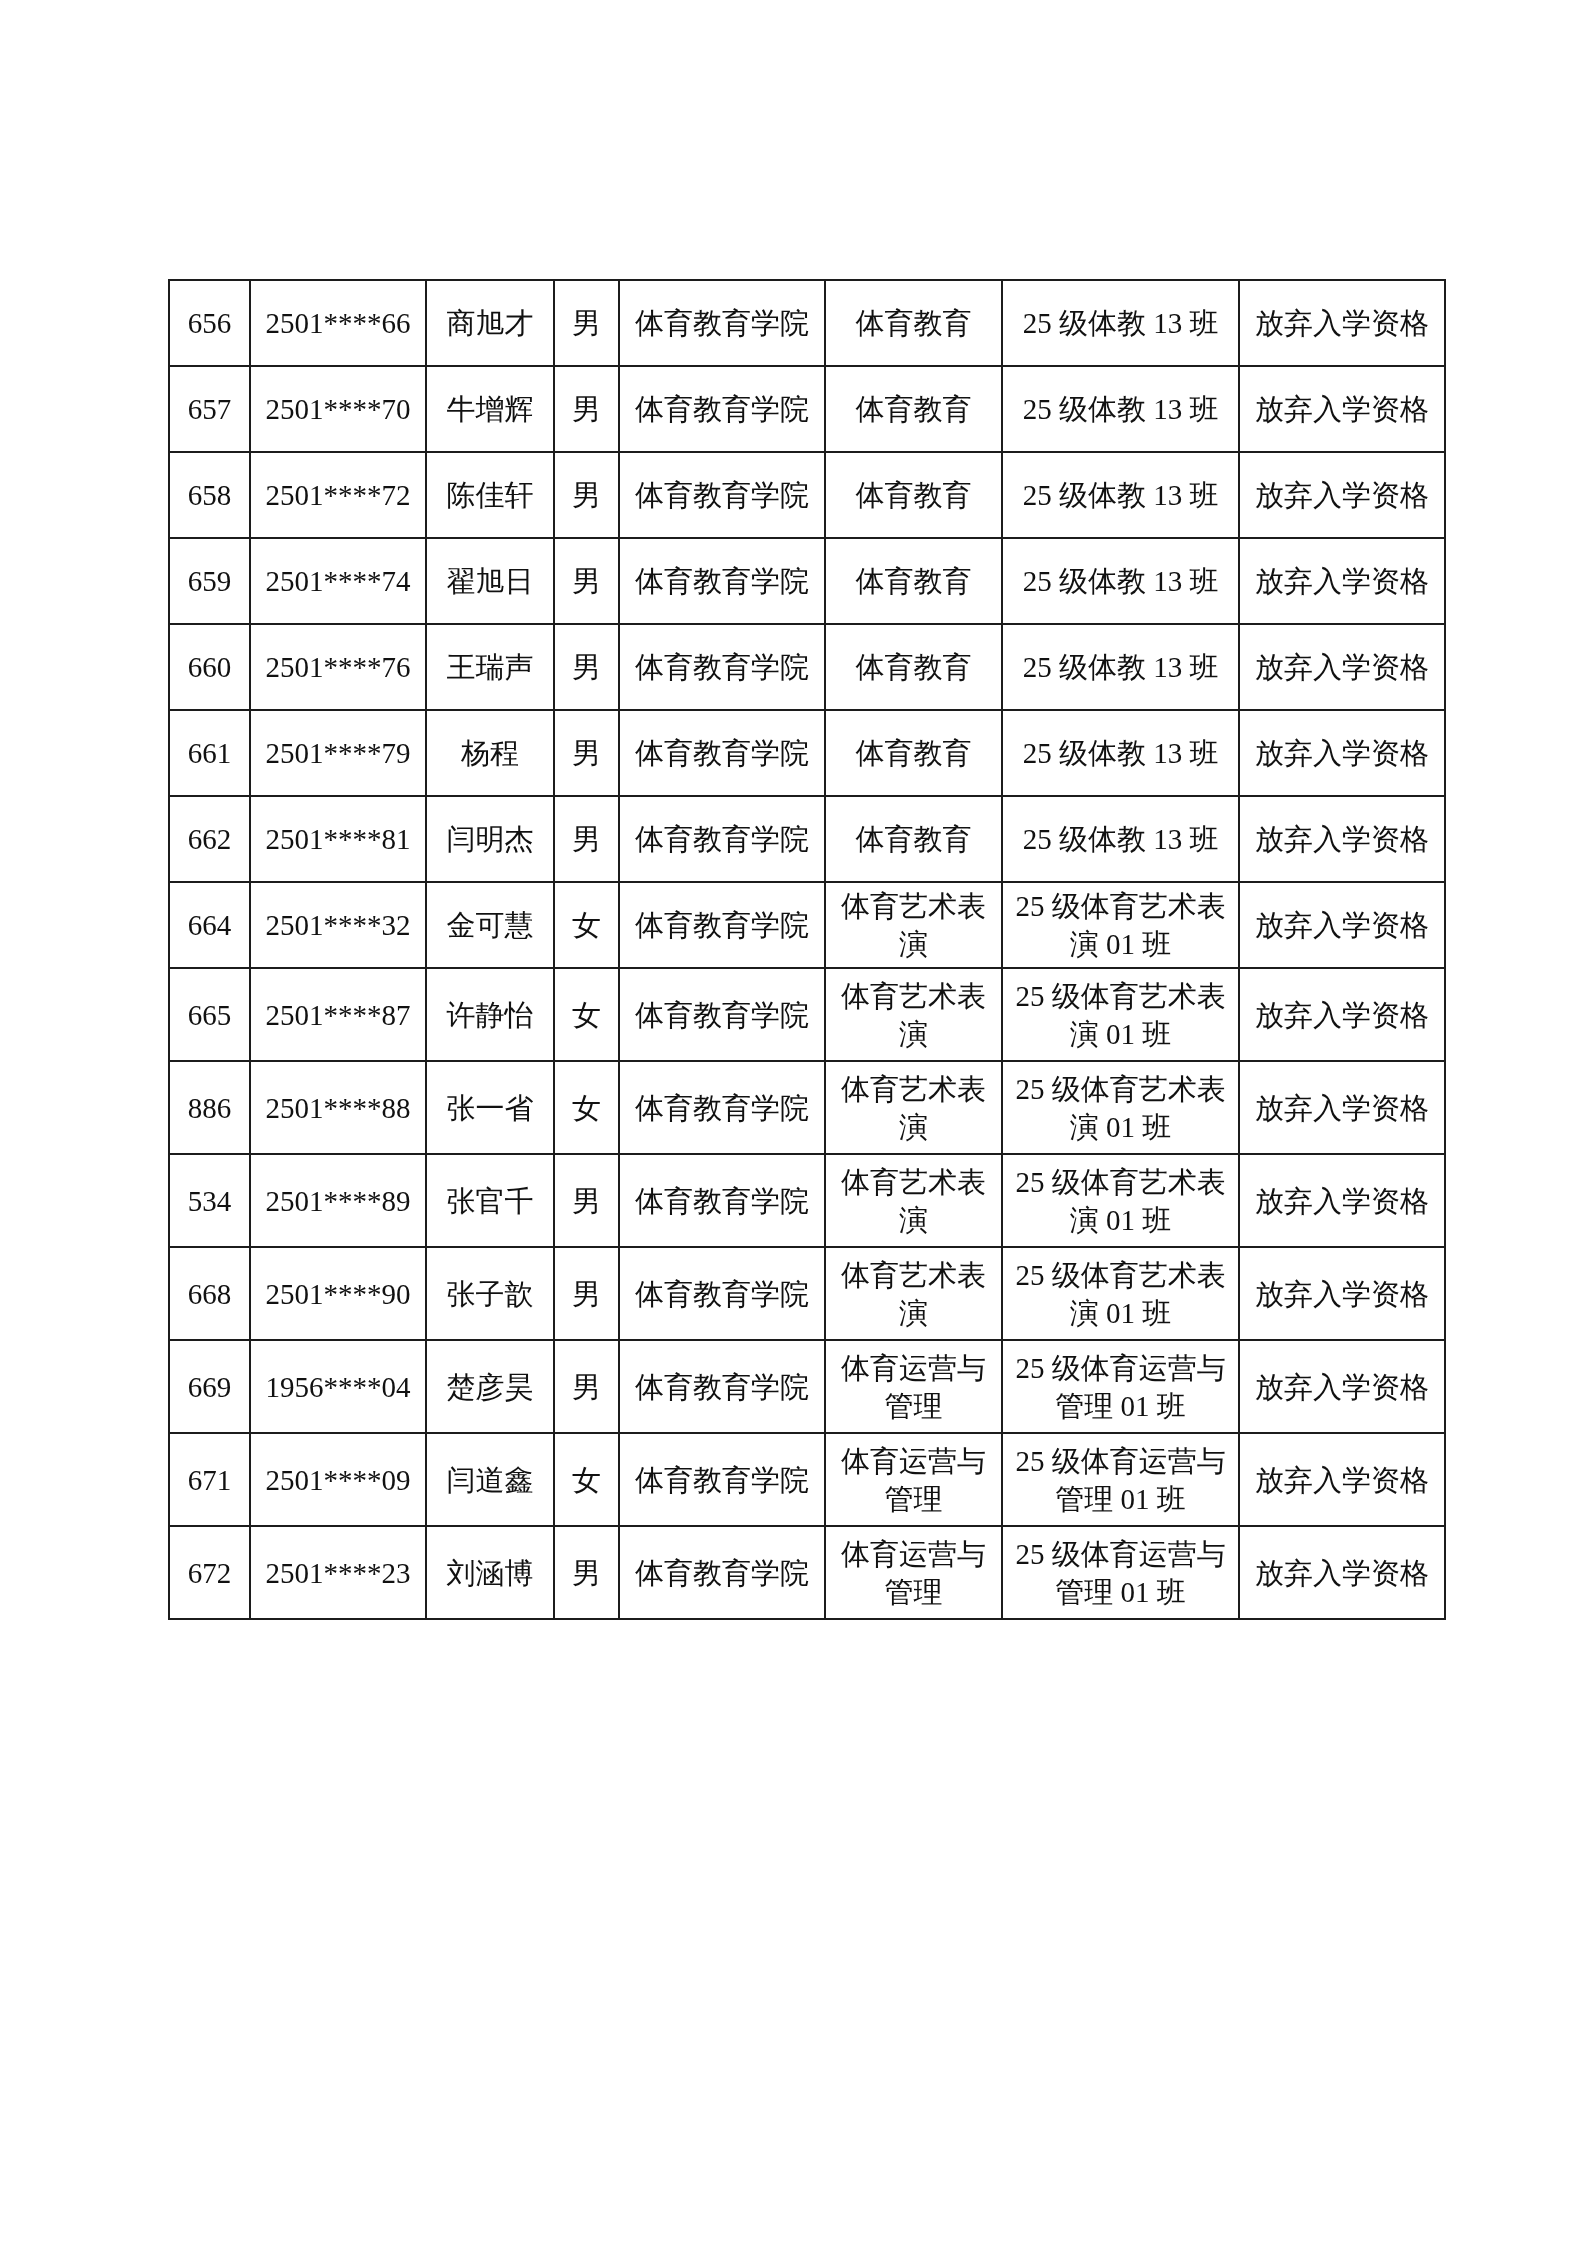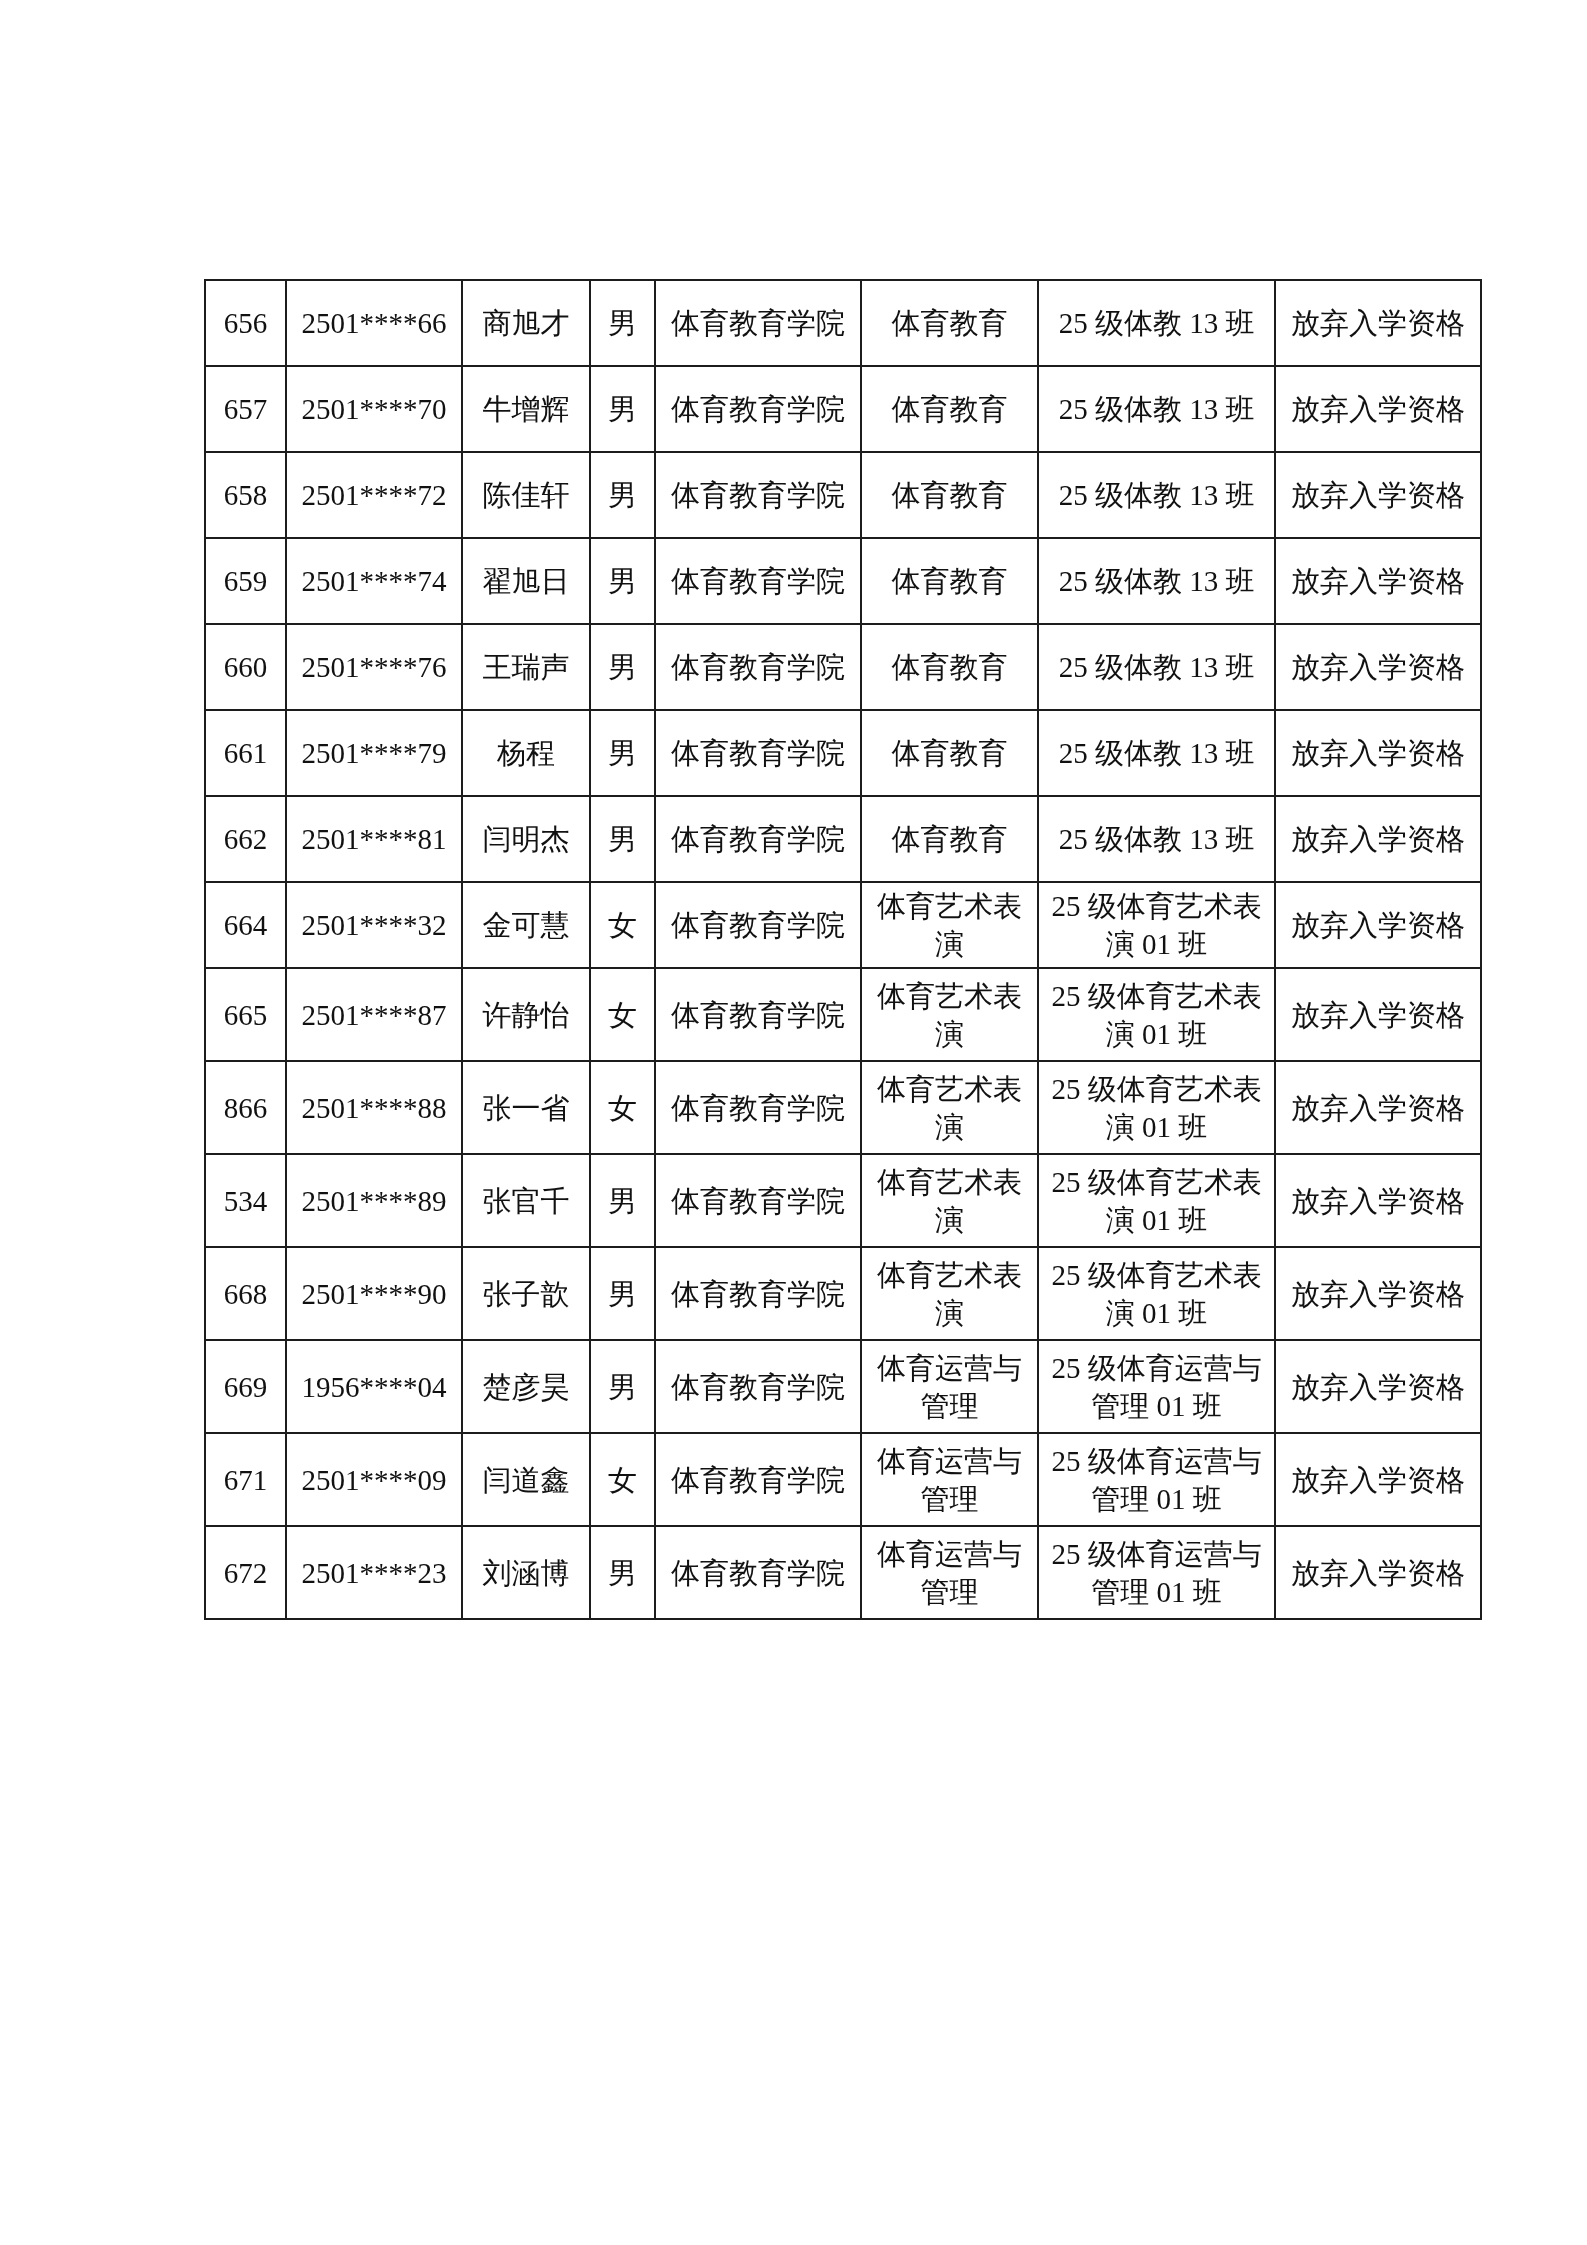--- a/index.html
+++ b/index.html
@@ -23,21 +23,20 @@
   .table-wrap {
     position: absolute;
     left: 168px;
     top: 279px;
     width: 1276px;
   }
   table.student-table {
     border-collapse: collapse;
     table-layout: fixed;
     width: 1276px;
-    margin-left: 36px;
   }
   table.student-table td {
     border: 2px solid #1c1c1c;
     text-align: center;
     vertical-align: middle;
     font-size: 29px;
     line-height: 38px;
     color: #111111;
     padding: 2px 6px;
     word-break: normal;
@@ -161,21 +160,21 @@
             <td>665</td>
             <td>2501****87</td>
             <td>许静怡</td>
             <td>女</td>
             <td>体育教育学院</td>
             <td>体育艺术表演</td>
             <td>25 级体育艺术表演 01 班</td>
             <td>放弃入学资格</td>
           </tr>
           <tr>
-            <td>866</td>
+            <td>886</td>
             <td>2501****88</td>
             <td>张一省</td>
             <td>女</td>
             <td>体育教育学院</td>
             <td>体育艺术表演</td>
             <td>25 级体育艺术表演 01 班</td>
             <td>放弃入学资格</td>
           </tr>
           <tr>
             <td>534</td>

